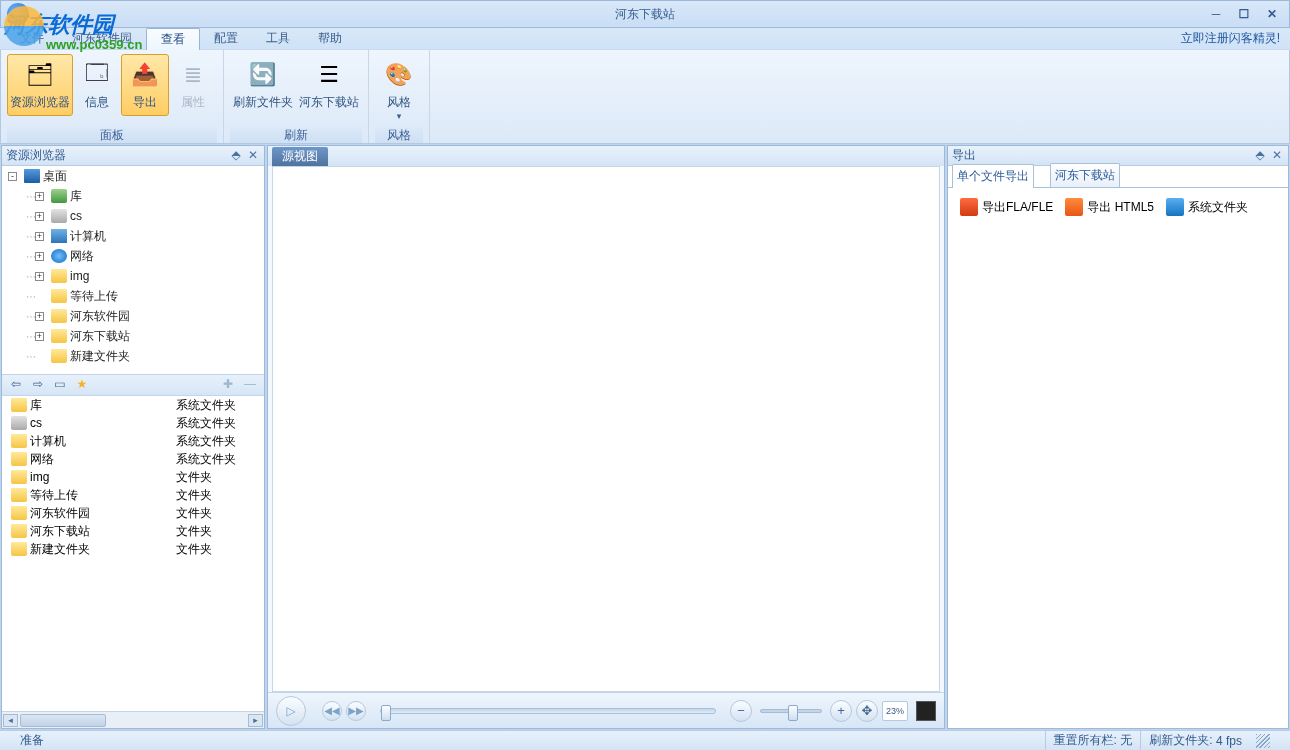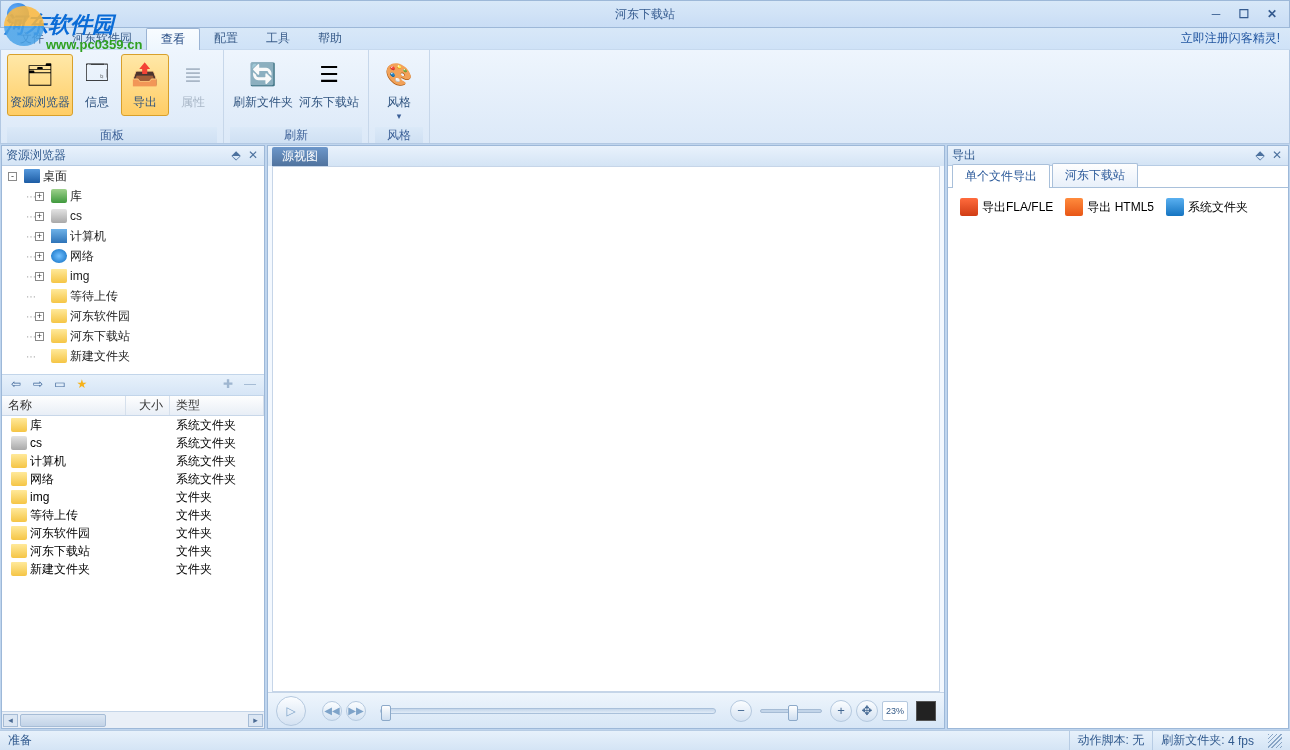--- a/index.html
+++ b/index.html
@@ -92,31 +92,31 @@
 .player-slider::before { content:''; position:absolute; left:0; top:-4px; width:8px; height:14px; background:linear-gradient(#fefefe,#cedef0); border:1px solid #8ca9c9; border-radius:2px; }
 .zoom-controls { display: flex; align-items: center; gap: 4px; }
 .zctrl { width: 22px; height: 22px; border-radius: 50%; background: linear-gradient(#fbfdff, #d4e2f2); border: 1px solid #b5c9df; display: flex; align-items: center; justify-content: center; color: #456993; cursor: pointer; font-size: 13px; }
 .zoom-slider { width: 62px; height: 4px; background:#c3d5e9; border:1px solid #a6bcd5; border-radius:2px; position:relative; margin:0 4px;}
 .zoom-slider::before {content:''; position:absolute; left:27px; top:-5px; width:8px; height:14px; background:linear-gradient(#fefefe,#cedef0);border:1px solid #8ca9c9;border-radius:2px;}
 .zbox { width:26px; height:20px; border:1px solid #b5c9df; background:#fff; text-align:center; line-height:18px; font-size:9px; color:#345a87; border-radius:2px;}
 .fullscr { width:20px; height:20px; background:#222; border:1px solid #555; cursor:pointer; margin-left:4px;}
 
 .right-panel { width: 342px; border: 1px solid #9db8d8; background: #f3f8fe; display: flex; flex-direction: column; margin: 1px; }
 .export-tabs { height: 22px; display: flex; align-items: flex-end; padding-left: 4px; background: #fff; border-bottom: 1px solid #a9c0da; }
-.export-tab { padding: 3px 12px; color: #2c5a9a; border: 1px solid #a9c0da; border-bottom: none; background: linear-gradient(#fefefe, #e8f0fa); margin-right: 2px; cursor: pointer; border-radius: 2px 2px 0 0; }
+.export-tab { padding: 3px 4px; color: #2c5a9a; border: 1px solid #a9c0da; border-bottom: none; background: linear-gradient(#fefefe, #e8f0fa); margin-right: 16px; cursor: pointer; border-radius: 2px 2px 0 0; }
 .export-tab.active { background: #fff; position: relative; top: 1px; }
 .export-body { flex: 1; background: #fff; padding: 8px; }
 .export-row { display: flex; gap: 4px; flex-wrap: wrap; }
 .export-item { display: flex; align-items: center; gap: 4px; padding: 2px 4px; cursor: pointer; }
 .export-icon { width: 18px; height: 18px; border-radius: 2px; }
 .ei-fla { background: linear-gradient(#ff6b3d, #d03c14); }
 .ei-html5 { background: linear-gradient(#ff8b3d, #e85616); }
 .ei-res { background: linear-gradient(#5ab0f0, #1574c1); }
 
-.statusbar { height: 20px; background: linear-gradient(#e7f1fb, #d4e4f5); border-top: 1px solid #b7cce4; display: flex; align-items: center; padding: 0 8px; color: #315a8e; }
+.statusbar { height: 20px; background: linear-gradient(#e7f1fb, #d4e4f5); border-top: 1px solid #b7cce4; display: flex; align-items: center; padding: 0 20px; color: #315a8e; }
 .statusbar .spacer { flex: 1; }
 .status-cell { border-left: 1px solid #b7cce4; padding: 0 8px; height: 100%; display: flex; align-items: center; }
 .status-grip { width: 14px; height: 14px; background: repeating-linear-gradient(135deg, #8aa6c6 0 1px, transparent 1px 3px); margin-left: 6px; }
 </style>
 </head>
 <body>
 
 <div class="titlebar">
   <div class="app-icon"></div>
   <div class="title-text">河东下载站</div>
@@ -267,25 +267,20 @@
     <div class="toolbar-row">
       <div class="tool-btn">⇦</div>
       <div class="tool-btn">⇨</div>
       <div class="tool-btn">▭</div>
       <div class="tool-btn star">★</div>
       <div class="spacer"></div>
       <div class="tool-btn" style="color:#9fb6d0;">✚</div>
       <div class="tool-btn" style="color:#9fb6d0;">—</div>
     </div>
 
-    <div class="list-header">
-      <div class="list-col col-name">名称</div>
-      <div class="list-col col-size">大小</div>
-      <div class="list-col col-type">类型</div>
-    </div>
     <div class="list-body" id="filelist">
         <div class="list-row">
           <div class="list-cell lc-name">
             <span class="tree-icon icon-folder"></span>
             <span>库</span>
           </div>
           <div class="list-cell lc-size"></div>
           <div class="list-cell lc-type">系统文件夹</div>
         </div>
         <div class="list-row">
@@ -410,21 +405,21 @@
           </div>
         </div>
     </div>
   </div>
 </div>
 
 <div class="statusbar">
   <span>准备</span>
   <div class="spacer"></div>
   <div class="status-cell">
-    <span>动作脚本:</span>&nbsp;
+    <span>重置所有栏:</span>&nbsp;
     <span>无</span>
   </div>
   <div class="status-cell">
     <span>刷新文件夹:</span>&nbsp;
     <span>4 fps</span>
   </div>
   <div class="status-grip"></div>
 </div>
 
 </body></html>

